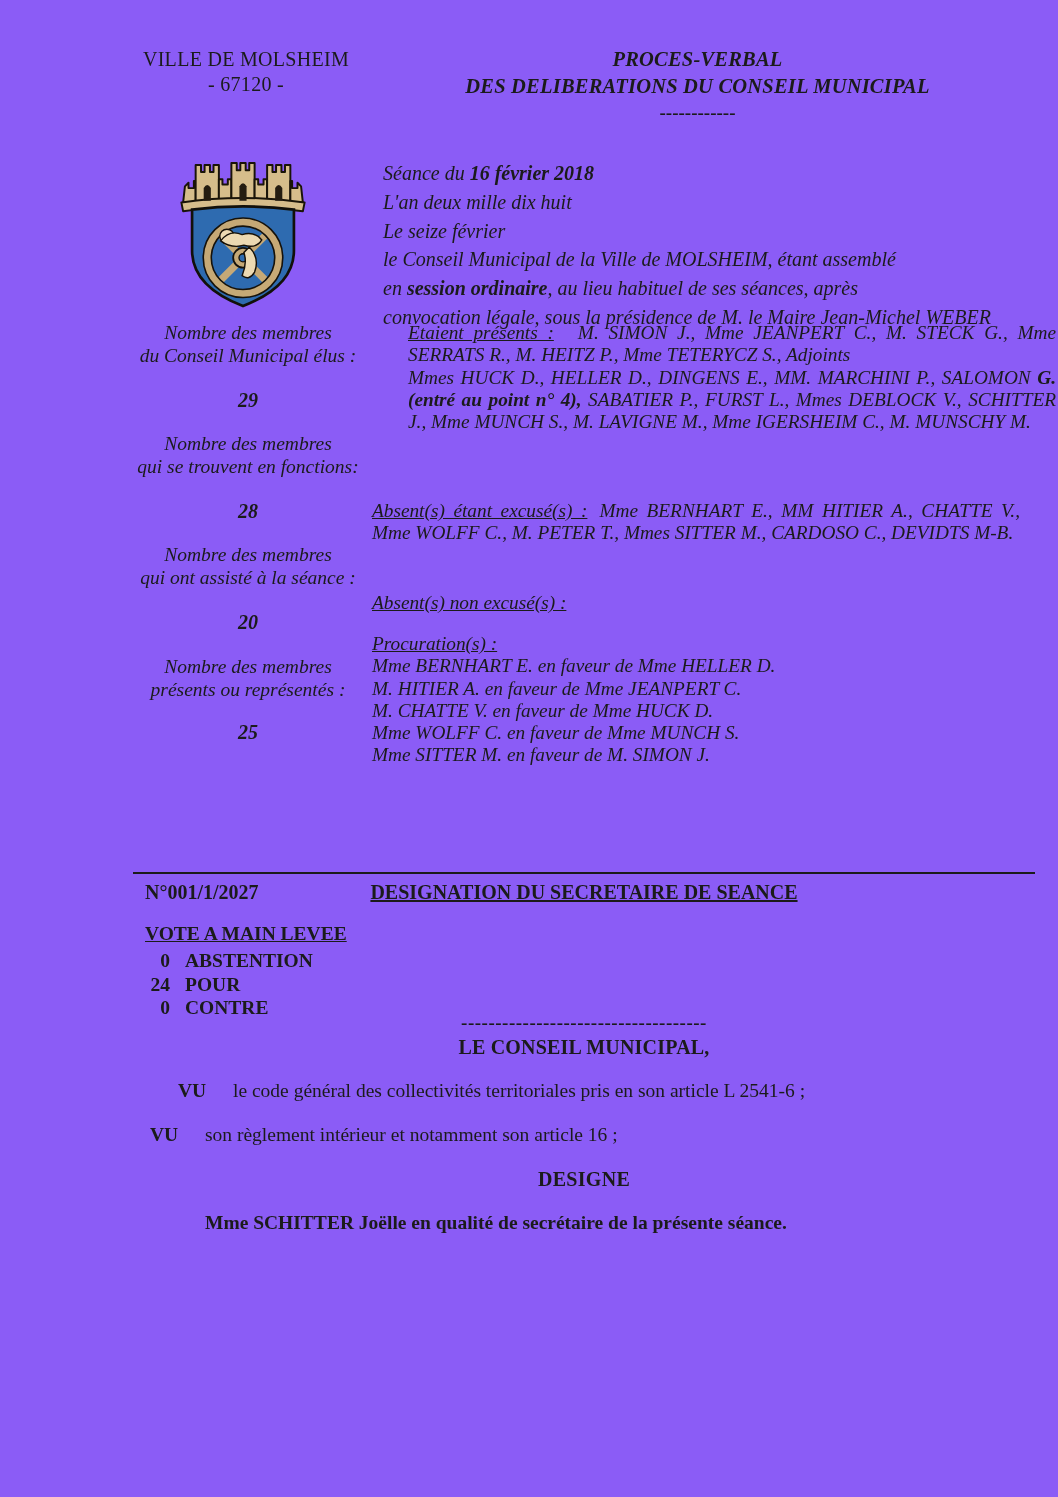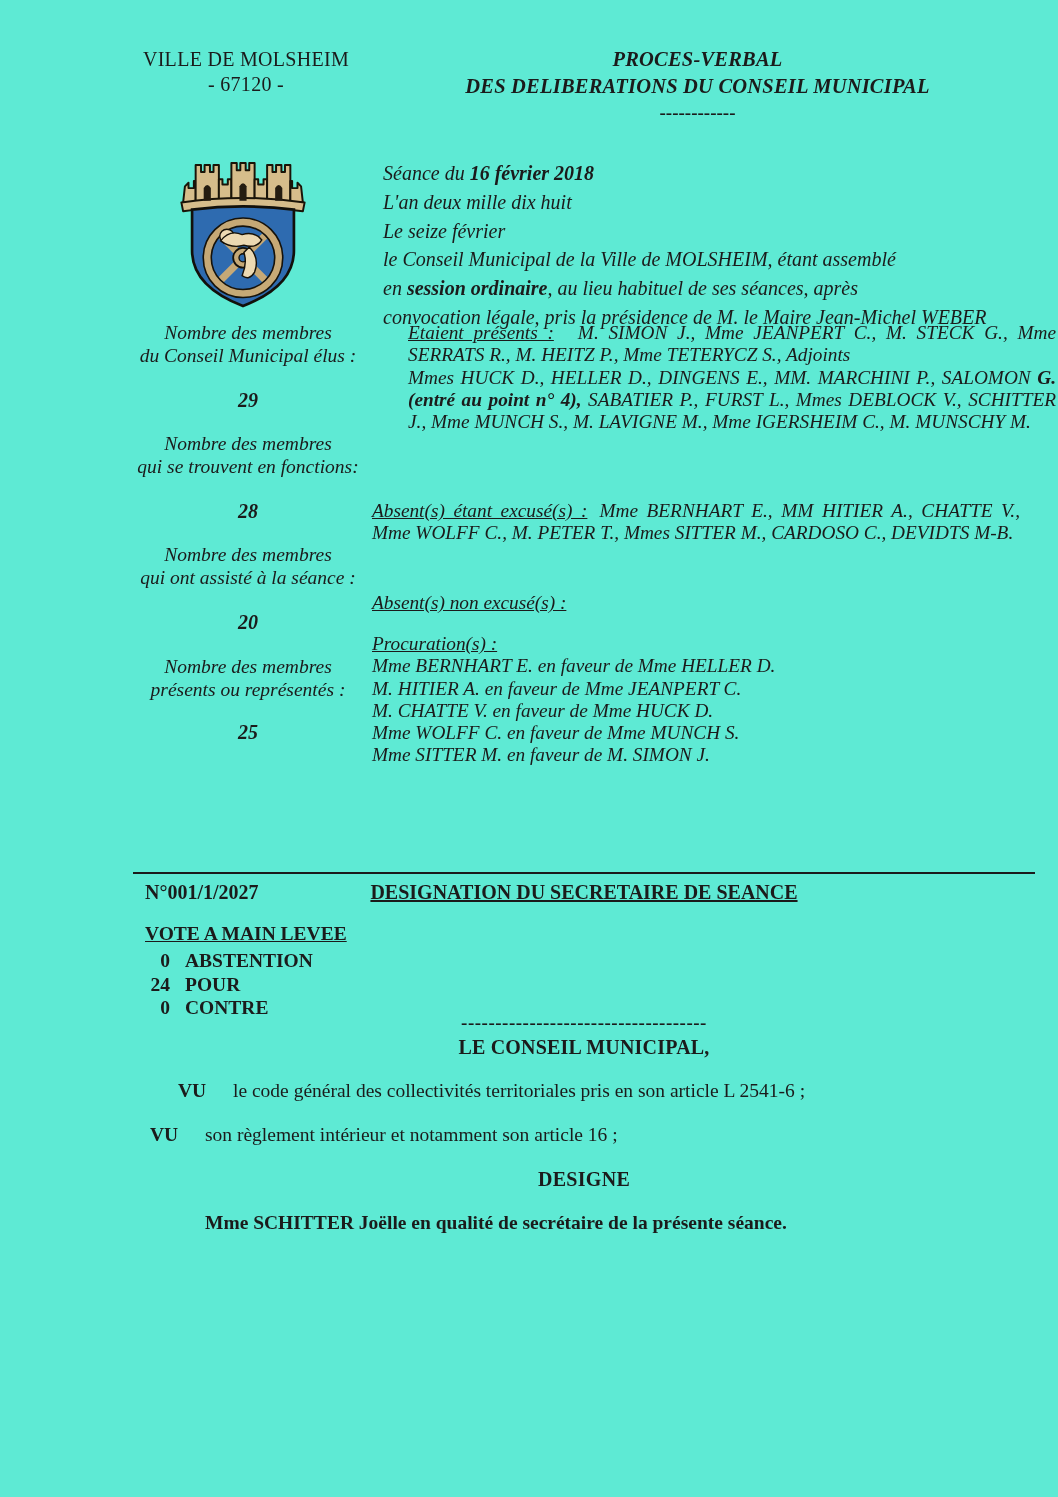--- a/index.html
+++ b/index.html
@@ -1,19 +1,19 @@
 <!DOCTYPE html>
 <html><head>
 <meta charset="utf-8">
 <style>
   html,body{margin:0;padding:0;background:#ffffff;}
   .page{
     position:relative;
     width:1058px;height:1497px;
-    background:#5eead4;
+    background:#8b5cf6;
     color:#1b1b1b;
     font-family:"Liberation Serif","DejaVu Serif",serif;
     overflow:hidden;
   }
   .abs{position:absolute;}
 
   
   .header-left{left:140px;top:47px;width:212px;text-align:center;font-size:20px;line-height:25px;letter-spacing:.3px;}
   .header-right{left:420px;top:46px;width:555px;text-align:center;font-weight:bold;font-style:italic;font-size:20.5px;line-height:27px;letter-spacing:.2px;}
   .header-sep{left:420px;top:102px;width:555px;text-align:center;font-weight:bold;font-size:19px;}
@@ -117,21 +117,21 @@
       <path d="M82 108 Q94 120 88 136 Q82 146 74 140 Q80 126 76 114 Z"></path>
     </g>
   </svg>
 
   <div class="abs session">
     <div class="line"><span>Séance du </span><span class="b">16 février 2018</span></div>
     <div class="line">L'an deux mille dix huit</div>
     <div class="line">Le seize février</div>
     <div class="line">le Conseil Municipal de la Ville de MOLSHEIM, étant assemblé</div>
     <div class="line"><span>en </span><span class="b">session ordinaire</span><span>, au lieu habituel de ses séances, après</span></div>
-    <div class="line">convocation légale, pris la présidence de M. le Maire Jean-Michel WEBER</div>
+    <div class="line">convocation légale, sous la présidence de M. le Maire Jean-Michel WEBER</div>
   </div>
 
   <div class="abs left-col">
     <div class="lc-label lc-l0">
       <div>Nombre des membres</div>
       <div>du Conseil Municipal élus :</div>
     </div>
     <div class="lc-value lc-v0">29</div>
 
     <div class="lc-label lc-l1">

